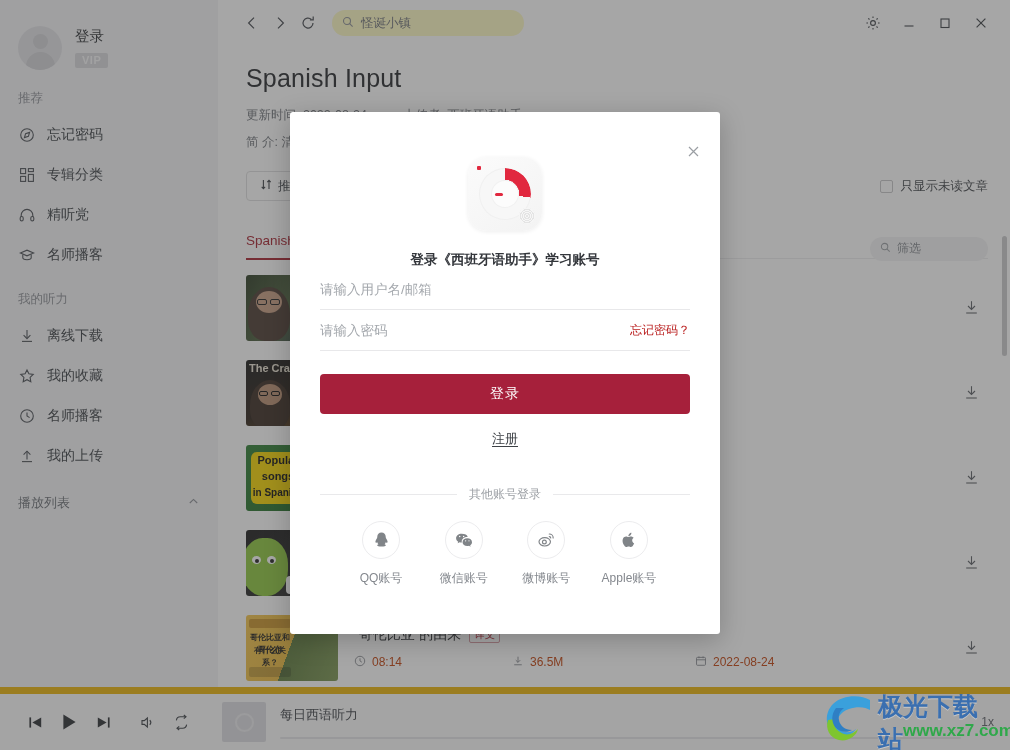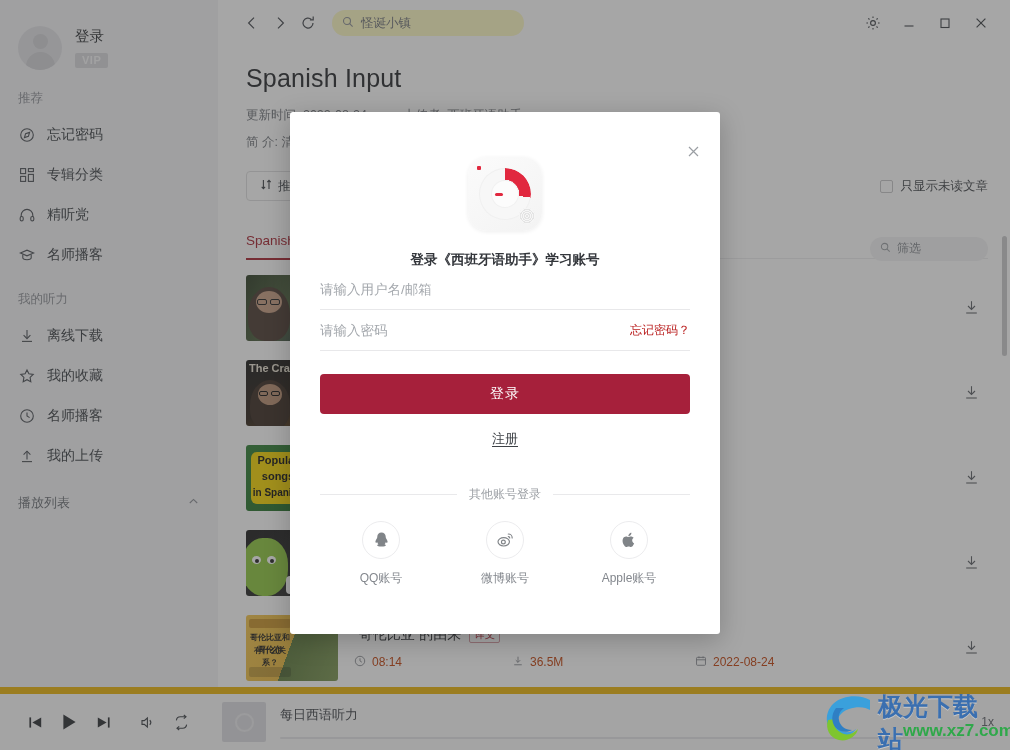--- a/index.html
+++ b/index.html
@@ -936,20 +936,29 @@
 
       <div class="social">
         <div class="social-circle">
           <svg width="19" height="19" viewBox="0 0 20 20" fill="currentColor">
             <path d="M10 1.6c-2.7 0-4.4 1.9-4.4 4.3 0 .8-.1 1.2-.5 1.9-.7 1.2-1.5 2.3-1.5 3.6 0 .7.3 1.1.8 1.1.4 0 .7-.3 1-.8.2.9.7 1.7 1.4 2.2-.7.2-1.4.6-1.4 1.2 0 .9 1.8 1.3 4.6 1.3s4.6-.4 4.6-1.3c0-.6-.7-1-1.4-1.2.7-.5 1.2-1.3 1.4-2.2.3.5.6.8 1 .8.5 0 .8-.4.8-1.1 0-1.3-.8-2.4-1.5-3.6-.4-.7-.5-1.1-.5-1.9 0-2.4-1.7-4.3-4.4-4.3Z"></path>
           </svg>
         </div>
         <div class="social-label">QQ账号</div>
       </div>
 
+      <div class="social">
+        <div class="social-circle">
+          <svg width="20" height="20" viewBox="0 0 22 22" fill="currentColor">
+            <path d="M8.3 4.2c-3.3 0-6 2.2-6 4.9 0 1.5.9 2.9 2.3 3.8L4 14.6l2.1-1.1c.7.2 1.5.3 2.2.3h.4c-.1-.4-.2-.8-.2-1.2 0-2.8 2.7-5 6.1-5h.5c-.6-2-2.9-3.4-6.8-3.4Zm-2 2.2a.8.8 0 1 1 0 1.6.8.8 0 0 1 0-1.6Zm4.3 0a.8.8 0 1 1 0 1.6.8.8 0 0 1 0-1.6Z"></path>
+            <path d="M14.6 9.2c-2.9 0-5.2 1.9-5.2 4.2s2.3 4.2 5.2 4.2c.6 0 1.3-.1 1.9-.3l1.8 1-.5-1.5c1.2-.8 2-1.9 2-3.4 0-2.3-2.3-4.2-5.2-4.2Zm-1.8 2a.7.7 0 1 1 0 1.4.7.7 0 0 1 0-1.4Zm3.7 0a.7.7 0 1 1 0 1.4.7.7 0 0 1 0-1.4Z"></path>
+          </svg>
+        </div>
+        <div class="social-label">微信账号</div>
+      </div>
 
       <div class="social">
         <div class="social-circle">
           <svg width="20" height="20" viewBox="0 0 22 22" fill="none" stroke="currentColor" stroke-width="1.3">
             <ellipse cx="9.6" cy="13" rx="6.3" ry="4.6"></ellipse>
             <circle cx="9.2" cy="13.2" r="2.1"></circle>
             <path d="M14.6 4.4c2.4 0 4.3 1.9 4.3 4.3" stroke-linecap="round"></path>
             <path d="M14.6 7.2c.9 0 1.6.7 1.6 1.6" stroke-linecap="round"></path>
           </svg>
         </div>

